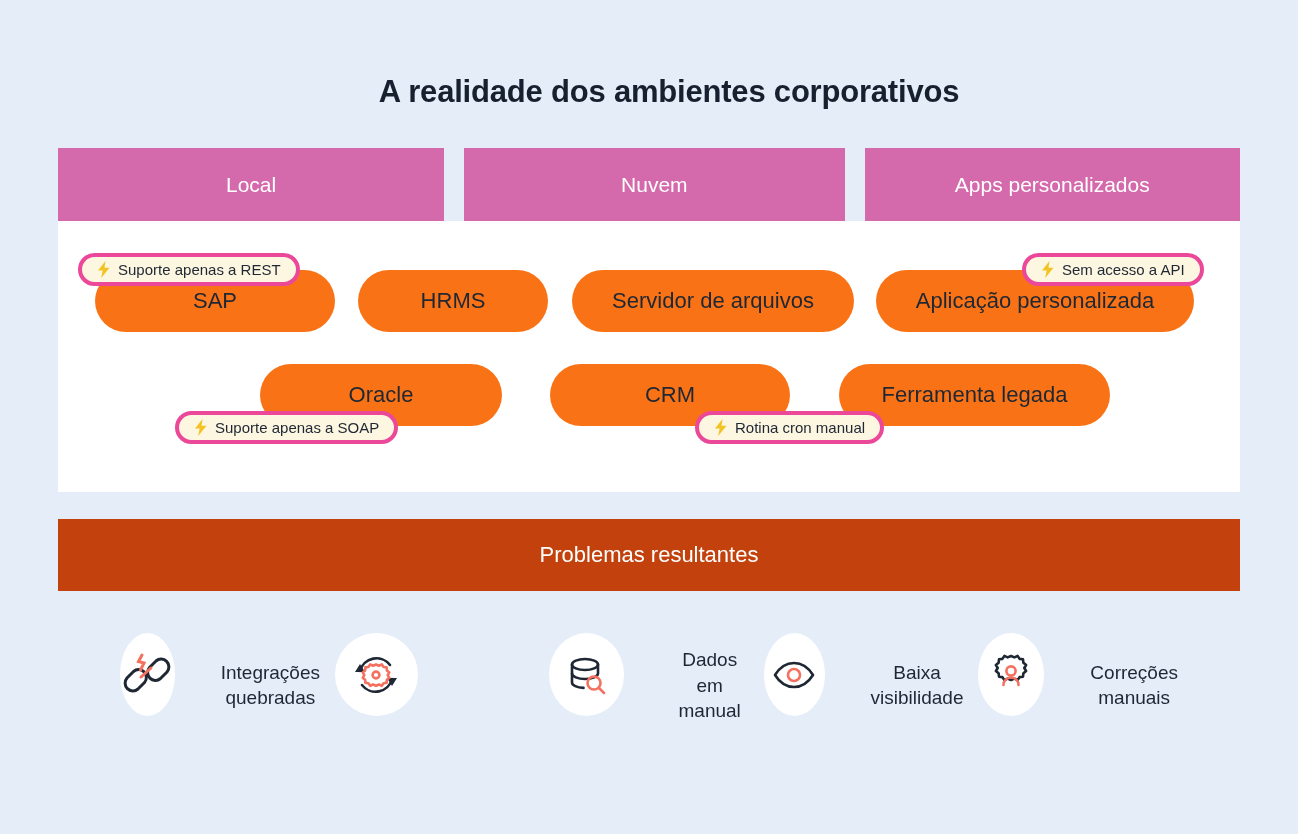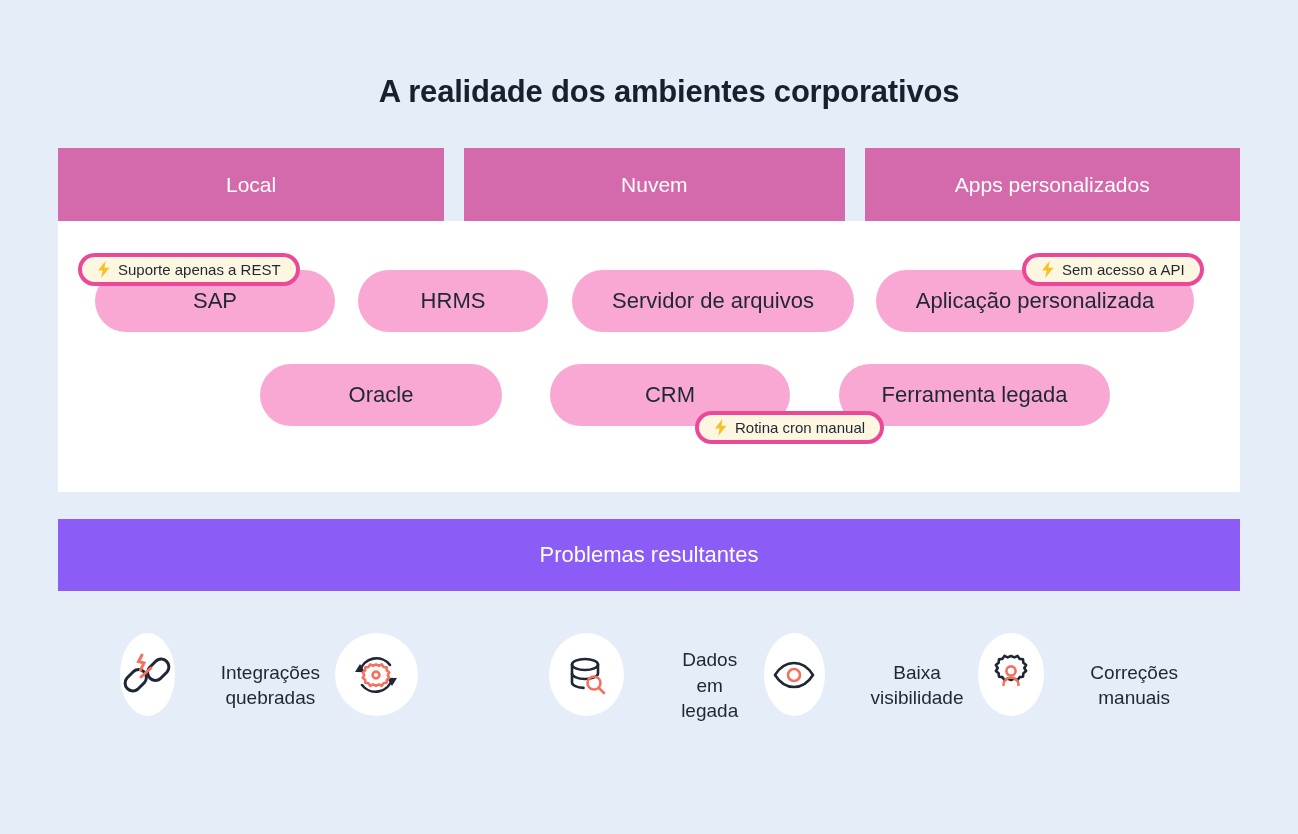--- a/index.html
+++ b/index.html
@@ -61,21 +61,21 @@
     position: absolute;
     left: 58px;
     top: 221px;
     width: 1182px;
     height: 271px;
     background: #ffffff;
   }
 
   .pill {
     position: absolute;
-    background: #f9a8d4;
+    background: #f97316;
     border-radius: 32px;
     display: flex;
     align-items: center;
     justify-content: center;
     color: #1e2733;
     font-size: 22px;
     height: 62px;
   }
 
   
@@ -117,21 +117,21 @@
   .badge-soap { left: 117px; top: 190px; }
   .badge-cron { left: 637px; top: 190px; }
 
   
   .problems-bar {
     position: absolute;
     left: 58px;
     top: 519px;
     width: 1182px;
     height: 72px;
-    background: #8b5cf6;
+    background: #c2410c;
     display: flex;
     align-items: center;
     justify-content: center;
     color: #ffffff;
     font-size: 22px;
   }
 
   
   .problems {
     position: absolute;
@@ -217,20 +217,26 @@
       <span>Suporte apenas a REST</span>
     </div>
 
     <div class="badge badge-api">
       <svg class="bolt" viewBox="0 0 14 17">
         <polygon points="8.5,0 1,9.6 5.6,9.6 4.2,17 12.5,6.7 7.5,6.7" fill="#f3c324"></polygon>
       </svg>
       <span>Sem acesso a API</span>
     </div>
 
+    <div class="badge badge-soap">
+      <svg class="bolt" viewBox="0 0 14 17">
+        <polygon points="8.5,0 1,9.6 5.6,9.6 4.2,17 12.5,6.7 7.5,6.7" fill="#f3c324"></polygon>
+      </svg>
+      <span>Suporte apenas a SOAP</span>
+    </div>
 
     <div class="badge badge-cron">
       <svg class="bolt" viewBox="0 0 14 17">
         <polygon points="8.5,0 1,9.6 5.6,9.6 4.2,17 12.5,6.7 7.5,6.7" fill="#f3c324"></polygon>
       </svg>
       <span>Rotina cron manual</span>
     </div>
   </div>
 
   <div class="problems-bar">
@@ -281,21 +287,21 @@
             <path d="M9 13.5 v9 c0 3 5.8 5.5 13 5.5 s13-2.5 13-5.5 v-9"></path>
             <path d="M9 22.5 v9 c0 2.8 5 5.1 11.5 5.4"></path>
           </g>
           <g fill="none" stroke="#f4705f" stroke-width="2.6" stroke-linecap="round">
             <circle cx="31" cy="32" r="6.5"></circle>
             <path d="M36 37 L41 42"></path>
           </g>
         </svg>
       </div>
       <div class="problem-label">Dados em
-legada</div>
+manual</div>
     </div>
 
     <div class="problem">
       <div class="icon-circle">
         <svg width="48" height="48" viewBox="0 0 48 48">
           <path d="M5 24 c5-8 12-12 19-12 s14 4 19 12 c-5 8-12 12-19 12 s-14-4-19-12z" fill="none" stroke="#1e2733" stroke-width="2.6" stroke-linejoin="round"></path>
           <circle cx="24" cy="24" r="6" fill="none" stroke="#f4705f" stroke-width="2.6"></circle>
         </svg>
       </div>
       <div class="problem-label">Baixa

